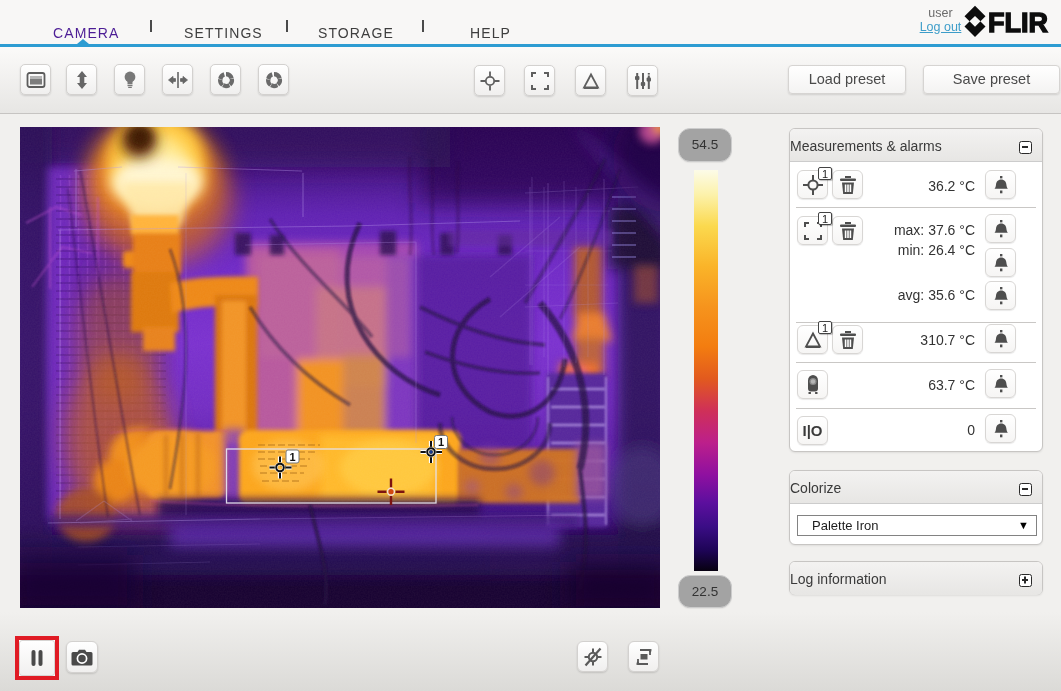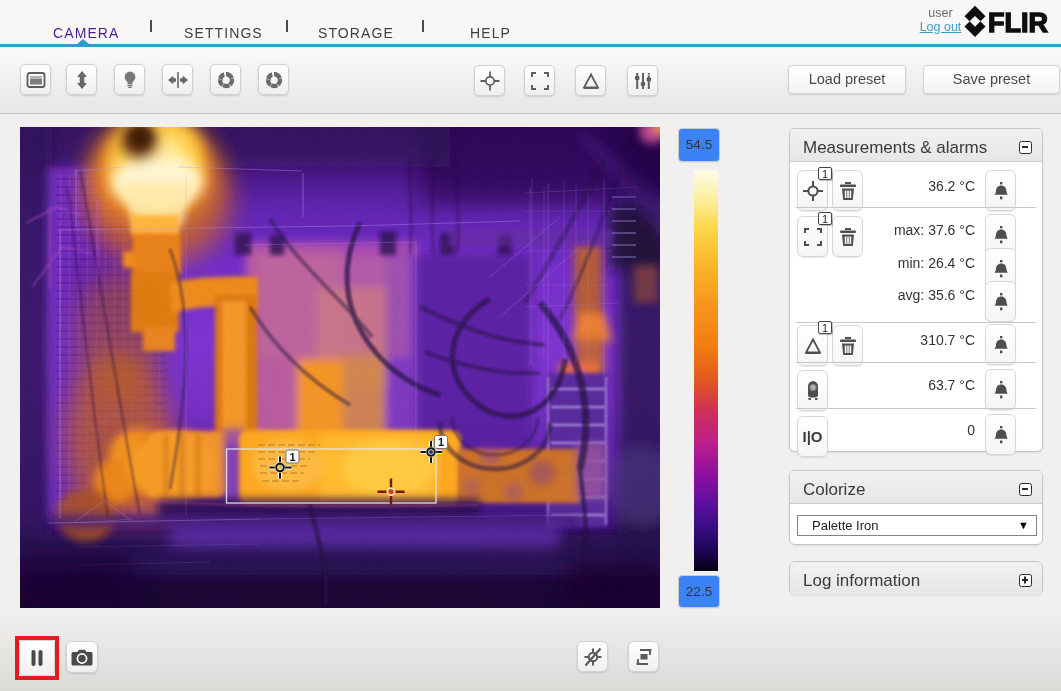--- a/index.html
+++ b/index.html
@@ -3,30 +3,30 @@
 *{margin:0;padding:0;box-sizing:border-box}
 html,body{width:1061px;height:691px;overflow:hidden}
 body{font-family:"Liberation Sans",sans-serif;background:#f1f0ee;position:relative}
 .abs{position:absolute}
 .navitem{position:absolute;top:25px;font-size:14px;letter-spacing:1.1px;color:#3e3e3e}
 .navsep{position:absolute;top:20px;width:2px;height:12px;background:#4a4a4a}
 .tbtn{position:absolute;width:31px;height:31px;border:1px solid #d3d1cf;border-radius:5px;background:linear-gradient(#ffffff,#f0efee);box-shadow:0 1px 2px rgba(0,0,0,.14);display:flex;align-items:center;justify-content:center}
 .pbtn{position:absolute;height:29px;border:1px solid #d6d4d2;border-radius:4px;background:linear-gradient(#ffffff,#f4f3f2);box-shadow:0 1px 2px rgba(0,0,0,.12);font-size:14.5px;color:#4a4a4a;text-align:center;line-height:27px}
 .panel{position:absolute;left:789px;width:254px;border:1px solid #c7c5c3;border-radius:6px;background:#fff;box-shadow:0 1px 2px rgba(0,0,0,.08)}
 .phead{height:33px;background:linear-gradient(#f3f2f1,#e7e6e4);border-bottom:1px solid #ccc;border-radius:5px 5px 0 0;position:relative}
-.phead .t{position:absolute;left:13px;top:9px;font-size:17px;color:#3a3a3a}
+.phead .t{position:absolute;left:0;top:9px;font-size:14px;color:#3a3a3a}
 .pm{position:absolute;right:10px;top:12px;width:13px;height:13px;border:1.5px solid #2a2a2a;border-radius:2.5px;background:#fff}
 .pm i{position:absolute;left:1.75px;top:4.25px;width:6.5px;height:1.5px;background:#2a2a2a}
 .pm i.v{transform:rotate(90deg)}
 .tval{font-size:14px !important}
-.mbtn{position:absolute;width:31px;height:41px;border:1px solid #d8d6d4;border-radius:6px;background:linear-gradient(#ffffff,#f6f5f4);box-shadow:0 1px 1px rgba(0,0,0,.09);display:flex;align-items:center;justify-content:center}
+.mbtn{position:absolute;width:31px;height:29px;border:1px solid #d8d6d4;border-radius:6px;background:linear-gradient(#ffffff,#f6f5f4);box-shadow:0 1px 1px rgba(0,0,0,.09);display:flex;align-items:center;justify-content:center}
 .badge{position:absolute;width:14px;height:13px;background:#fff;border:1px solid #444;border-radius:2px;box-shadow:1px 1px 1px rgba(0,0,0,.25);font-size:11px;line-height:12px;text-align:center;color:#222}
 .tval{position:absolute;right:86px;font-size:15px;color:#333;text-align:right}
 .mdiv{position:absolute;left:796px;width:240px;height:1px;background:#c9c7c5}
-.slab{position:absolute;left:678px;width:42px;border:1px solid #ccc;border-radius:4px;background:#3b82f6;font-size:13.5px;color:#333;text-align:center;box-shadow:0 1px 1px rgba(0,0,0,.06)}
+.slab{position:absolute;left:678px;width:54px;border:1px solid #ccc;border-radius:12px;background:#a3a3a3;font-size:13.5px;color:#333;text-align:center;box-shadow:0 1px 1px rgba(0,0,0,.06)}
 </style></head><body>
 
 <div class="abs" style="left:0;top:0;width:1061px;height:44px;background:#f8f7f6"></div>
 <div class="abs" style="left:0;top:44px;width:1061px;height:3px;background:#2d9cd2"></div>
 <div class="abs" style="left:77px;top:39px;width:0;height:0;border-left:6px solid transparent;border-right:6px solid transparent;border-bottom:5px solid #2d9cd2"></div>
 <span class="navitem" style="left:53px;color:#4c1d95">CAMERA</span>
 <span class="navitem" style="left:184px">SETTINGS</span>
 <span class="navitem" style="left:318px">STORAGE</span>
 <span class="navitem" style="left:470px">HELP</span>
 <div class="navsep" style="left:150px"></div>
@@ -457,21 +457,21 @@
 <div class="tval" style="top:222px">max: 37.6 °C</div>
 <div class="mbtn" style="left:985px;top:214px">
     <svg width="18" height="20" viewBox="0 0 18 20">
       <g fill="#4e4e4e">
         <rect x="8" y="1" width="2.4" height="2.4"></rect>
         <path d="M9.2 4.5 c3.2 0 5 2.4 5.2 5.2 c.15 2 .8 3.3 1.6 4.1 h-13.6 c.8-.8 1.45-2.1 1.6-4.1 c.2-2.8 2-5.2 5.2-5.2 Z"></path>
         <rect x="8" y="15.5" width="2.4" height="2.8"></rect>
       </g>
     </svg>
   </div>
-<div class="tval" style="top:255px">min: 26.4 °C</div>
+<div class="tval" style="top:242px">min: 26.4 °C</div>
 <div class="mbtn" style="left:985px;top:248px">
     <svg width="18" height="20" viewBox="0 0 18 20">
       <g fill="#4e4e4e">
         <rect x="8" y="1" width="2.4" height="2.4"></rect>
         <path d="M9.2 4.5 c3.2 0 5 2.4 5.2 5.2 c.15 2 .8 3.3 1.6 4.1 h-13.6 c.8-.8 1.45-2.1 1.6-4.1 c.2-2.8 2-5.2 5.2-5.2 Z"></path>
         <rect x="8" y="15.5" width="2.4" height="2.8"></rect>
       </g>
     </svg>
   </div>
 <div class="tval" style="top:287px">avg: 35.6 °C</div>

